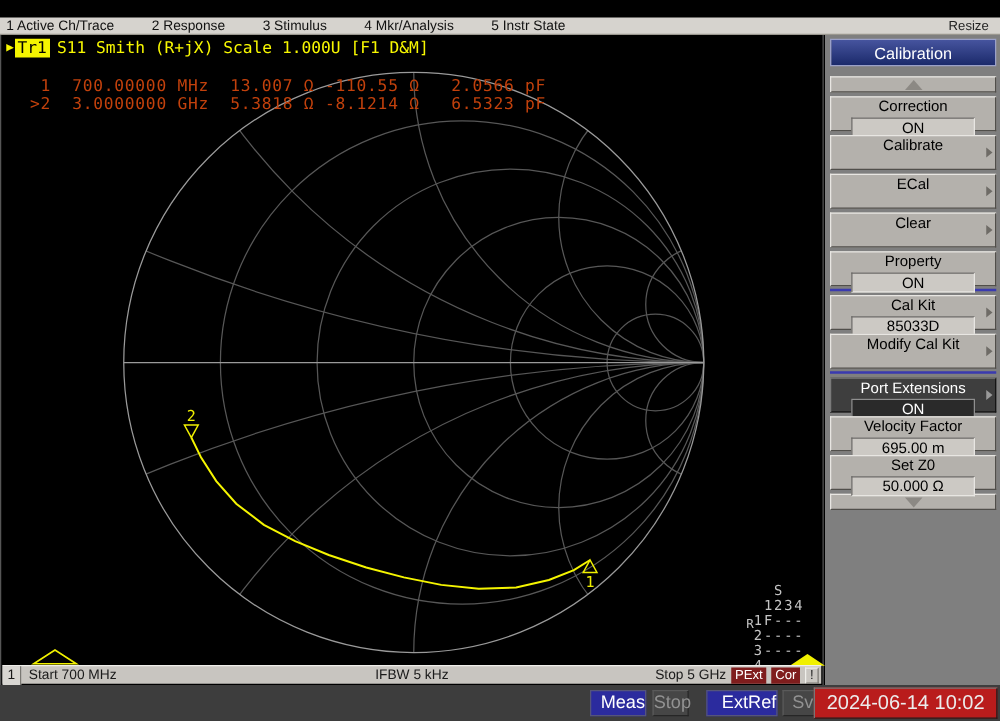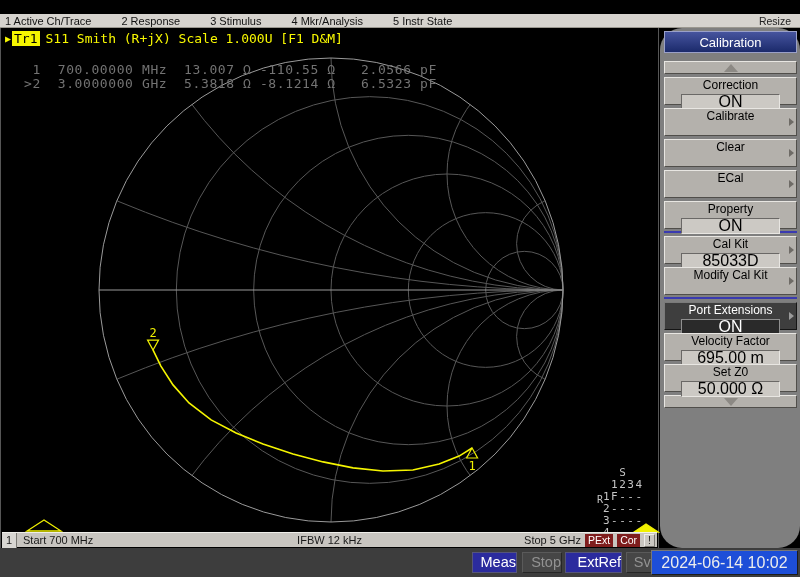--- a/index.html
+++ b/index.html
@@ -35,21 +35,21 @@
     display:flex; align-items:center;
     font-family:"DejaVu Sans Mono", monospace; font-size:13px; color:#f8f800;
     white-space:pre;
   }
   #trace-pointer { color:#f8f800; font-size:10px; margin-right:1px; }
   #trace-badge { background:#f5f500; color:#000; padding:0 2px; }
   #trace-text { margin-left:6px; }
   #marker-readout {
     position:absolute; left:23px; top:35px;
     font-family:"DejaVu Sans Mono", monospace; font-size:13px; line-height:13.5px;
-    letter-spacing:0.6px; color:#737373; white-space:pre;
+    letter-spacing:0.6px; color:#c2410c; white-space:pre;
   }
   #smith-svg { position:absolute; left:0; top:0; width:659px; height:520px; }
   .g-bright { stroke:#9a9a9a; fill:none; stroke-width:1; }
   .g-dim    { stroke:#575757; fill:none; stroke-width:1; }
   
   #sparam-block {
     position:absolute; left:602px; top:415px;
     font-family:"DejaVu Sans Mono", monospace; font-size:11px; line-height:12px;
     letter-spacing:1.5px; color:#c4c4c4; white-space:pre;
   }
@@ -73,21 +73,21 @@
     height:13px; line-height:13px; padding:0 3px; font-size:10.5px;
   }
   .sb-badge.blue { background:#7f1d1d; color:#fff; }
   .sb-badge.light {
     background:#cac7c2; color:#222; border:1px solid;
     border-color:#efeeea #7a7873 #7a7873 #efeeea; line-height:11px;
   }
   
   #sidebar {
     position:absolute; left:660px; top:28px; width:140px; height:520px;
-    background:#7f7f7f; padding:0 3px 0 4px;border-radius:22px;
+    background:#7f7f7f; padding:0 3px 0 4px;
   }
   #sk-header {
     margin-top:3px; height:22px;
     background:linear-gradient(180deg,#4a5cae 0%,#27369028 0%,#46549e 0%,#1b2a6b 100%);
     background:linear-gradient(180deg,#46549e,#1b2a6b);
     border:1px solid #9aa0c8; color:#fff; font-size:13px;
     text-align:center; line-height:21px;
   }
   .sk-scroll {
     margin-top:8px; height:13px; background:#b4b1ac;
@@ -97,21 +97,21 @@
   .sk-scroll.down { margin-top:3px; }
   .tri-up { width:0; height:0; border-left:7px solid transparent; border-right:7px solid transparent; border-bottom:8px solid #8c8984; }
   .tri-down { width:0; height:0; border-left:7px solid transparent; border-right:7px solid transparent; border-top:8px solid #8c8984; }
   .softkey {
     position:relative; margin-top:3px; height:28px; background:#b4b1ac;
     border:1px solid; border-color:#e8e6e2 #504e4a #504e4a #e8e6e2;
     display:flex; flex-direction:column; justify-content:space-between;
     text-align:center; color:#000; font-size:12px;
   }
   .softkey .sk-value {
-    margin:2px 16px 0 16px; height:16px; line-height:14px; font-size:16px;
+    margin:2px 16px 0 16px; height:16px; line-height:14px; font-size:12px;
     background:#ccc9c4; border:1px solid; border-color:#6a6866 #e8e6e2 #e8e6e2 #6a6866;
   }
   .softkey.dark { background:#3e3e3e; color:#fff; border-color:#7a7a7a #151515 #151515 #7a7a7a; }
   .softkey.dark .sk-value { background:#2a2a2a; border-color:#8f8f8f; color:#fff; }
   .sk-arrow {
     position:absolute; right:2px; top:50%; margin-top:-4px; width:0; height:0;
     border-left:5px solid #6e6b66; border-top:4px solid transparent; border-bottom:4px solid transparent;
   }
   .softkey.dark .sk-arrow { border-left-color:#9a9a9a; }
   .sk-sep { height:2px; background:#3a3ab0; margin-top:2px; }
@@ -121,21 +121,21 @@
     background:#3d3d3d;
   }
   .bb-badge {
     position:absolute; top:4px; height:21px; line-height:19px;
     text-align:right; font-size:14.5px;margin-left:12px;
   }
   .bb-badge.on { background:#2b2b9e; color:#fff; border:1px solid #55557a; }
   .bb-badge.off { background:#464646; color:#929292; border:1px solid; border-color:#5a5a5a #262626 #262626 #5a5a5a; }
   #clock-panel {
     position:absolute; left:651px; top:2px; width:147px; height:25px;
-    background:#1d4ed8; border:1px solid; border-color:#777 #1c1c1c #1c1c1c #777;
+    background:#b91c1c; border:1px solid; border-color:#777 #1c1c1c #1c1c1c #777;
     color:#ececec; font-size:16px; line-height:23px; text-align:center;
     white-space:nowrap;
   }
 </style>
 </head>
 <body>
 
 <div id="root">
 
 
@@ -207,21 +207,21 @@
 1F---
 2----
 3----
 4----</pre>
       <span id="sparam-r">R</span>
     </div>
 
     <div id="statusbar">
       <div id="ch-box">1</div>
       <span id="start-label">Start 700 MHz</span>
-      <span id="ifbw-label">IFBW 12 kHz</span>
+      <span id="ifbw-label">IFBW 5 kHz</span>
       <div id="sb-right">
         <span>Stop 5 GHz</span>
         <span id="sb-badges" style="display: flex; gap: 4px;">
             <span class="sb-badge blue">PExt</span>
             <span class="sb-badge blue">Cor</span>
             <span class="sb-badge light">!</span>
           </span>
       </div>
     </div>
 
@@ -235,25 +235,25 @@
     <div id="softkeys">
         <div class="softkey">
           <span class="sk-label">Correction</span>
           <div class="sk-value">ON</div>
         </div>
         <div class="softkey">
           <span class="sk-label">Calibrate</span>
           <span class="sk-arrow"></span>
         </div>
         <div class="softkey">
+          <span class="sk-label">ECal</span>
+          <span class="sk-arrow"></span>
+        </div>
+        <div class="softkey">
           <span class="sk-label">Clear</span>
-          <span class="sk-arrow"></span>
-        </div>
-        <div class="softkey">
-          <span class="sk-label">ECal</span>
           <span class="sk-arrow"></span>
         </div>
         <div class="softkey">
           <span class="sk-label">Property</span>
           <div class="sk-value">ON</div>
         </div>
         <div class="sk-sep"></div>
         <div class="softkey">
           <span class="sk-label">Cal Kit</span>
           <div class="sk-value">85033D</div>
@@ -279,20 +279,20 @@
         </div>
       </div>
     <div class="sk-scroll down">
       <span class="tri-down"></span>
     </div>
   </div>
 
   <div id="bottombar">
     <div id="bb-badges">
         <div class="bb-badge on" style="left: 460px; width: 45px;">Meas</div>
-        <div class="bb-badge off" style="left: 510px; width: 40px;">Stop</div>
+        <div class="bb-badge off" style="left: 510px; width: 29px;">Stop</div>
         <div class="bb-badge on" style="left: 553px; width: 57px;">ExtRef</div>
         <div class="bb-badge off" style="left: 614px; width: 33px;">Svc</div>
       </div>
     <div id="clock-panel">2024-06-14 10:02</div>
   </div>
 
 </div>
 
 </body></html>

